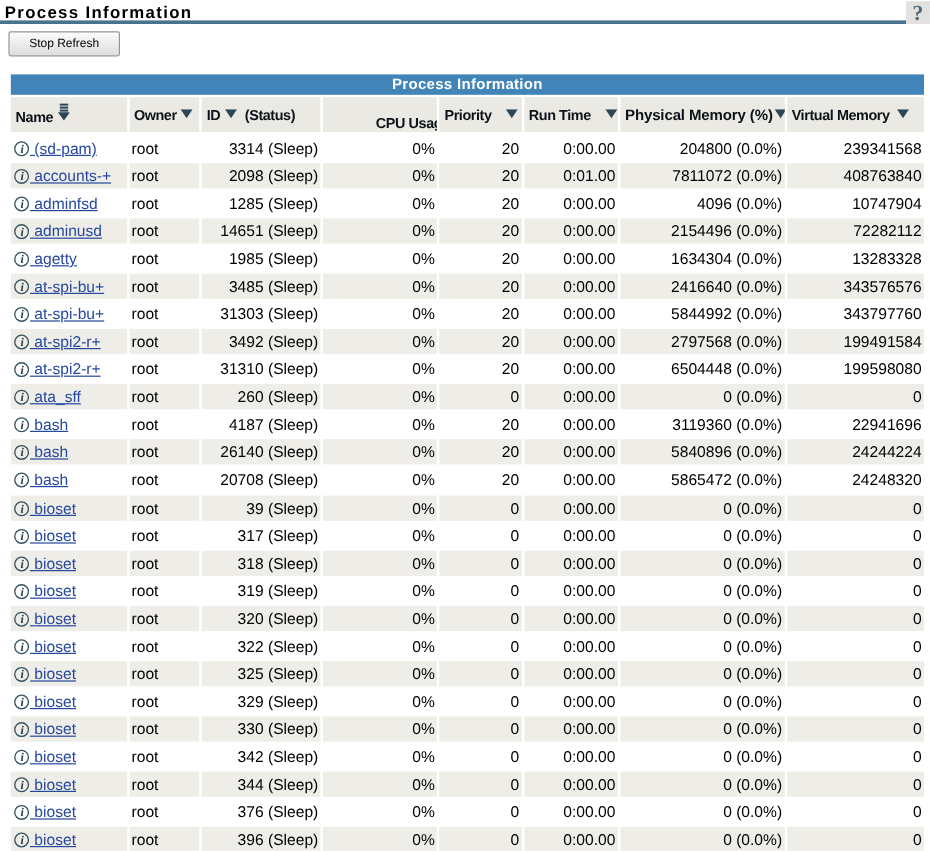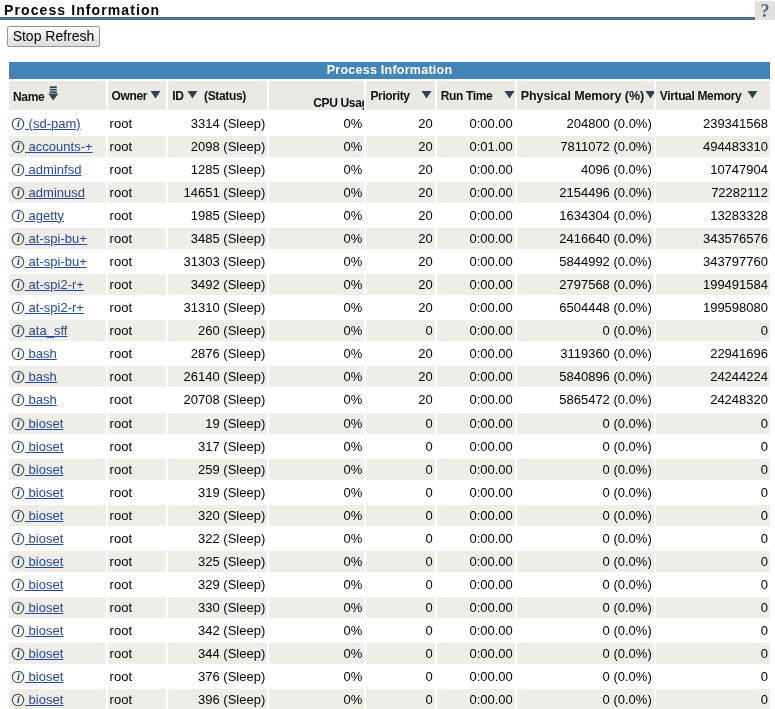--- a/index.html
+++ b/index.html
@@ -1,20 +1,20 @@
 <!DOCTYPE html>
 <html><head><meta charset="utf-8"><style>
 html,body{margin:0;padding:0;background:#fff;width:775px;height:709px;overflow:hidden;}
 body{font-family:"Liberation Sans",sans-serif;position:relative;}
 #ttl{position:absolute;left:4px;top:1px;font-size:14px;font-weight:bold;color:#000;letter-spacing:1.1px;line-height:18px;}
 #hr{position:absolute;left:0;top:17.4px;width:755px;height:2.2px;background:#48738f;}
 #qm{position:absolute;left:755px;top:1px;width:20px;height:19px;background:#e2e1de;text-align:center;
  font-family:"Liberation Serif",serif;font-weight:bold;font-size:18px;color:#4a6b7c;line-height:20px;}
 #btn{position:absolute;left:7px;top:26px;width:93px;height:21px;border:1px solid #949494;border-radius:2px;
- background:linear-gradient(#fcfcfc,#dddddd);font-size:14px;color:#000;text-align:center;line-height:19px;box-sizing:border-box;}
+ background:linear-gradient(#fcfcfc,#dddddd);font-size:10px;color:#000;text-align:center;line-height:19px;box-sizing:border-box;}
 table{position:absolute;left:7px;top:60px;border-collapse:separate;border-spacing:2px;table-layout:fixed;width:765px;}
 td{margin:0;padding:0;font-size:13px;color:#000;overflow:hidden;white-space:nowrap;}
 td.cap{background:#4084b8;color:#fff;font-weight:bold;font-size:12.5px;letter-spacing:0.25px;text-align:center;height:16.6px;line-height:16.2px;}
 tr.hd td{background:#ebe9e3;font-weight:bold;font-size:12px;letter-spacing:-0.35px;height:29.9px;vertical-align:middle;padding-left:4px;color:#0b1218;}
 tr.dr td{height:21.08px;vertical-align:middle;}
 tr.odd td{background:#efede7;}
 td.num{text-align:right;padding-right:2px;}
 td.ow{padding-left:2px;margin-left:44px;}
 a{color:#26489e;}
 svg.arr{vertical-align:0.9px;}
@@ -93,21 +93,21 @@
         <td><svg class="inf" width="14" height="14" viewBox="0 0 14 14">
             <circle cx="7" cy="7" r="5.7" fill="none" stroke="#33525f" stroke-width="1.1"></circle>
             <text x="7.4" y="10.4" font-family="Liberation Serif, serif" font-style="italic" font-weight="bold" font-size="10" fill="#223d4a" text-anchor="middle">i</text>
           </svg><a href="#">&nbsp;accounts-+</a></td>
         <td class="ow">root</td>
         <td class="num">2098 (Sleep)</td>
         <td class="num">0%</td>
         <td class="num">20</td>
         <td class="num">0:01.00</td>
         <td class="num">7811072 (0.0%)</td>
-        <td class="num">494483310</td>
+        <td class="num">408763840</td>
       </tr>
 <tr class="dr">
         <td><svg class="inf" width="14" height="14" viewBox="0 0 14 14">
             <circle cx="7" cy="7" r="5.7" fill="none" stroke="#33525f" stroke-width="1.1"></circle>
             <text x="7.4" y="10.4" font-family="Liberation Serif, serif" font-style="italic" font-weight="bold" font-size="10" fill="#223d4a" text-anchor="middle">i</text>
           </svg><a href="#">&nbsp;adminfsd</a></td>
         <td class="ow">root</td>
         <td class="num">1285 (Sleep)</td>
         <td class="num">0%</td>
         <td class="num">20</td>
@@ -205,21 +205,21 @@
         <td class="num">0:00.00</td>
         <td class="num">0 (0.0%)</td>
         <td class="num">0</td>
       </tr>
 <tr class="dr">
         <td><svg class="inf" width="14" height="14" viewBox="0 0 14 14">
             <circle cx="7" cy="7" r="5.7" fill="none" stroke="#33525f" stroke-width="1.1"></circle>
             <text x="7.4" y="10.4" font-family="Liberation Serif, serif" font-style="italic" font-weight="bold" font-size="10" fill="#223d4a" text-anchor="middle">i</text>
           </svg><a href="#">&nbsp;bash</a></td>
         <td class="ow">root</td>
-        <td class="num">2876 (Sleep)</td>
+        <td class="num">4187 (Sleep)</td>
         <td class="num">0%</td>
         <td class="num">20</td>
         <td class="num">0:00.00</td>
         <td class="num">3119360 (0.0%)</td>
         <td class="num">22941696</td>
       </tr>
 <tr class="dr odd">
         <td><svg class="inf" width="14" height="14" viewBox="0 0 14 14">
             <circle cx="7" cy="7" r="5.7" fill="none" stroke="#33525f" stroke-width="1.1"></circle>
             <text x="7.4" y="10.4" font-family="Liberation Serif, serif" font-style="italic" font-weight="bold" font-size="10" fill="#223d4a" text-anchor="middle">i</text>
@@ -244,21 +244,21 @@
         <td class="num">0:00.00</td>
         <td class="num">5865472 (0.0%)</td>
         <td class="num">24248320</td>
       </tr>
 <tr class="dr odd">
         <td><svg class="inf" width="14" height="14" viewBox="0 0 14 14">
             <circle cx="7" cy="7" r="5.7" fill="none" stroke="#33525f" stroke-width="1.1"></circle>
             <text x="7.4" y="10.4" font-family="Liberation Serif, serif" font-style="italic" font-weight="bold" font-size="10" fill="#223d4a" text-anchor="middle">i</text>
           </svg><a href="#">&nbsp;bioset</a></td>
         <td class="ow">root</td>
-        <td class="num">19 (Sleep)</td>
+        <td class="num">39 (Sleep)</td>
         <td class="num">0%</td>
         <td class="num">0</td>
         <td class="num">0:00.00</td>
         <td class="num">0 (0.0%)</td>
         <td class="num">0</td>
       </tr>
 <tr class="dr">
         <td><svg class="inf" width="14" height="14" viewBox="0 0 14 14">
             <circle cx="7" cy="7" r="5.7" fill="none" stroke="#33525f" stroke-width="1.1"></circle>
             <text x="7.4" y="10.4" font-family="Liberation Serif, serif" font-style="italic" font-weight="bold" font-size="10" fill="#223d4a" text-anchor="middle">i</text>
@@ -270,21 +270,21 @@
         <td class="num">0:00.00</td>
         <td class="num">0 (0.0%)</td>
         <td class="num">0</td>
       </tr>
 <tr class="dr odd">
         <td><svg class="inf" width="14" height="14" viewBox="0 0 14 14">
             <circle cx="7" cy="7" r="5.7" fill="none" stroke="#33525f" stroke-width="1.1"></circle>
             <text x="7.4" y="10.4" font-family="Liberation Serif, serif" font-style="italic" font-weight="bold" font-size="10" fill="#223d4a" text-anchor="middle">i</text>
           </svg><a href="#">&nbsp;bioset</a></td>
         <td class="ow">root</td>
-        <td class="num">259 (Sleep)</td>
+        <td class="num">318 (Sleep)</td>
         <td class="num">0%</td>
         <td class="num">0</td>
         <td class="num">0:00.00</td>
         <td class="num">0 (0.0%)</td>
         <td class="num">0</td>
       </tr>
 <tr class="dr">
         <td><svg class="inf" width="14" height="14" viewBox="0 0 14 14">
             <circle cx="7" cy="7" r="5.7" fill="none" stroke="#33525f" stroke-width="1.1"></circle>
             <text x="7.4" y="10.4" font-family="Liberation Serif, serif" font-style="italic" font-weight="bold" font-size="10" fill="#223d4a" text-anchor="middle">i</text>

